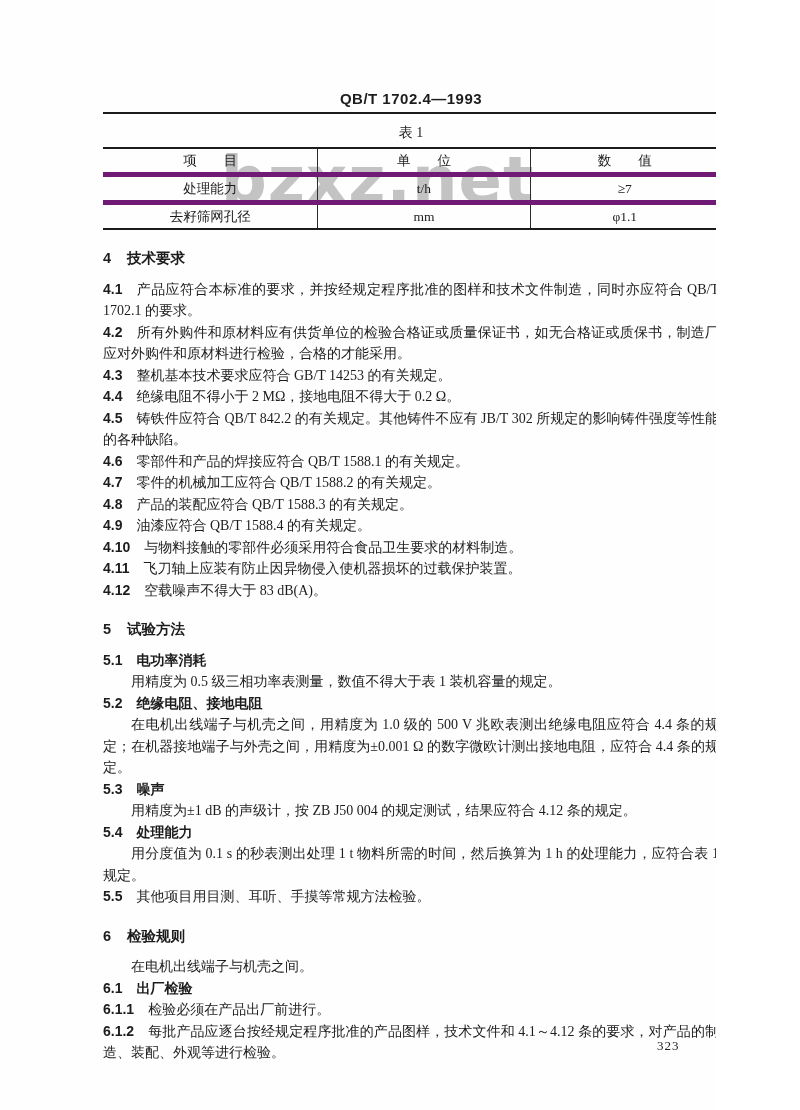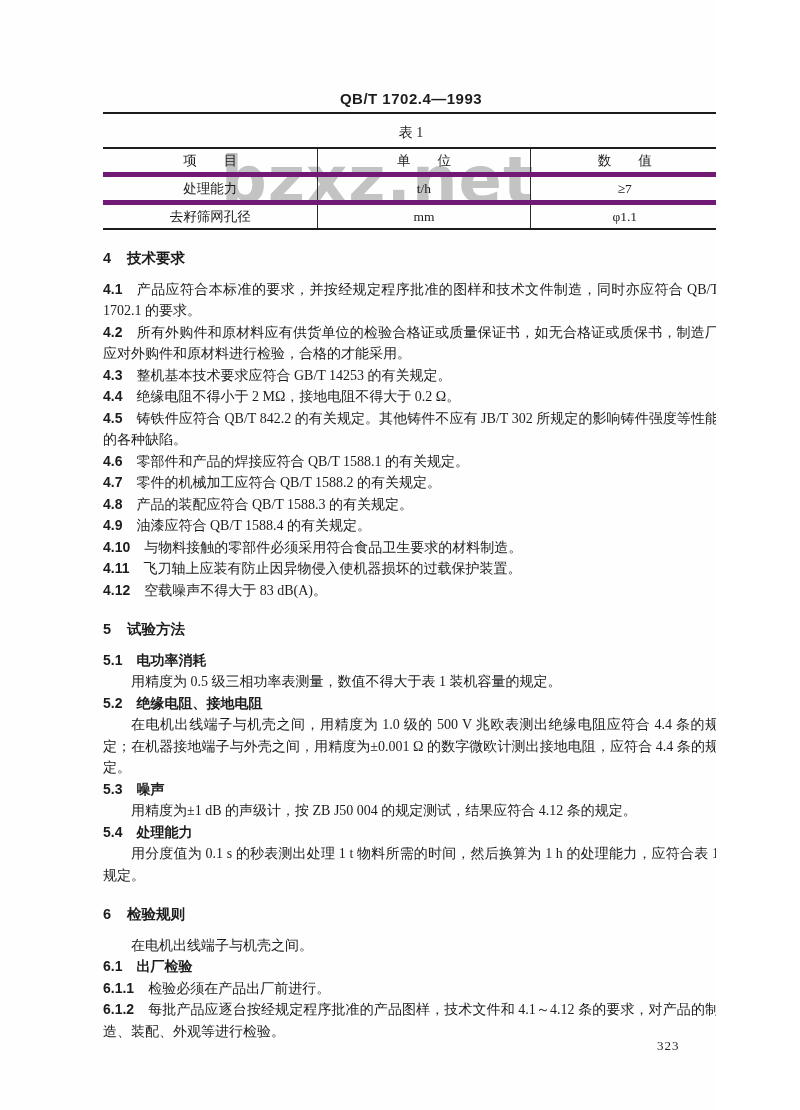--- a/index.html
+++ b/index.html
@@ -146,20 +146,21 @@
 
       <p class="clause"><span class="cnum">5.2</span><span class="subttl">绝缘电阻、接地电阻</span></p>
       <p class="indent">在电机出线端子与机壳之间，用精度为 1.0 级的 500 V 兆欧表测出绝缘电阻应符合 4.4 条的规定；在机器接地端子与外壳之间，用精度为±0.001 Ω 的数字微欧计测出接地电阻，应符合 4.4 条的规定。</p>
 
       <p class="clause"><span class="cnum">5.3</span><span class="subttl">噪声</span></p>
       <p class="indent">用精度为±1 dB 的声级计，按 ZB J50 004 的规定测试，结果应符合 4.12 条的规定。</p>
 
       <p class="clause"><span class="cnum">5.4</span><span class="subttl">处理能力</span></p>
       <p class="indent">用分度值为 0.1 s 的秒表测出处理 1 t 物料所需的时间，然后换算为 1 h 的处理能力，应符合表 1 规定。</p>
 
+      <p class="clause"><span class="cnum">5.5</span><span>其他项目用目测、耳听、手摸等常规方法检验。</span></p>
 
       <p class="sec-head"><span class="cnum">6</span><span>检验规则</span></p>
 
       <p class="indent">在电机出线端子与机壳之间。</p>
 
       <p class="clause"><span class="cnum">6.1</span><span class="subttl">出厂检验</span></p>
       <p class="clause"><span class="cnum">6.1.1</span><span>检验必须在产品出厂前进行。</span></p>
       <p class="clause"><span class="cnum">6.1.2</span><span>每批产品应逐台按经规定程序批准的产品图样，技术文件和 4.1～4.12 条的要求，对产品的制造、装配、外观等进行检验。</span></p>
 
     </div>

